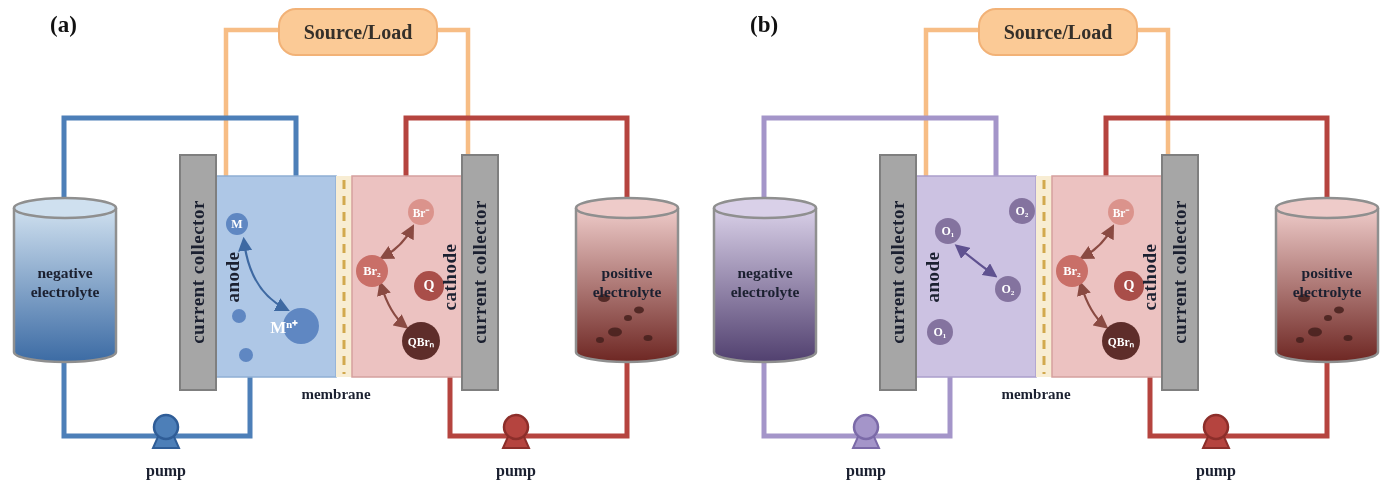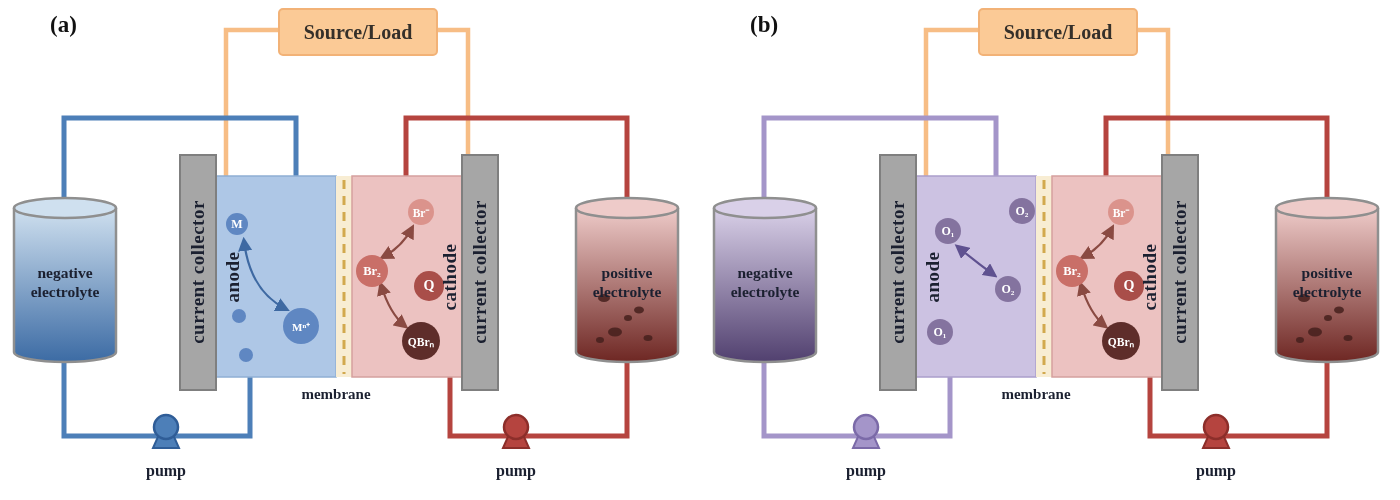--- a/index.html
+++ b/index.html
@@ -6,21 +6,21 @@
   body{width:1400px;height:500px;background:#ffffff;position:relative;overflow:hidden;
        font-family:"Liberation Serif",serif;}
   .panel{position:absolute;top:0;width:700px;height:500px}
   #panel-a{left:0}
   #panel-b{left:700px}
   .art{position:absolute;left:0;top:0;width:700px;height:500px}
   .ov{position:absolute;transform:translate(-50%,-50%);text-align:center;font-weight:700;
       color:#1b2030;line-height:1.22;white-space:pre-line}
   .rot{transform:translate(-50%,-50%) rotate(-90deg);white-space:nowrap;letter-spacing:.5px}
   .plabel{position:absolute;left:50px;top:12px;font-size:23px;font-weight:700;color:#111}
-  .srcload{position:absolute;left:278px;top:8px;width:156px;height:44px;border-radius:5px;
+  .srcload{position:absolute;left:278px;top:8px;width:156px;height:44px;border-radius:18px;
       background:var(--srcload-bg);border:2.5px solid var(--srcload-edge);
       display:flex;align-items:center;justify-content:center;font-size:20px;font-weight:700;color:#35302a}
   .sp{position:absolute;transform:translate(-50%,-50%);color:#fff;font-weight:700;
       font-family:Liberation Serif, serif;white-space:nowrap}
   .arr{fill:none;stroke-width:2.2px}
 </style>
 </head>
 <body>
 
 <section class="panel" id="panel-a" style="--srcload-bg: #fbca96; --srcload-edge: #f2b277; --wire: #f7bd85; --pipe-l: #4d7fb8; --pipe-l-d: #2f5d97; --pipe-r: #b5443f; --pipe-r-d: #8c2e2a; --cell-l: #aec7e6; --cell-l-edge: #8fafd4; --cell-r: #ecc2c1; --cell-r-edge: #d5a09e; --collector: #a6a6a6; --collector-edge: #7f7f7f; --memb-band: #f8edd3; --memb-line: #d2a94e; --tank-l-top: #cfe0ef; --tank-l-bot: #3c6ba4; --tank-r-top: #eecbc9; --tank-r-bot: #6e2723; --tank-edge: #8f8f8f; --blob: #46201d; --sp-l: #5f87c2; --arrow-l: #3e69a2; --sp-brm: #db938c; --sp-br2: #c96f68; --sp-q: #a94e49; --sp-qbrn: #5e2d2a; --arrow-r: #8a4a42;">
@@ -114,21 +114,21 @@
   <div class="ov rot" style="left:198px;top:272px;font-size:19px">current collector</div>
   <div class="ov rot" style="left:233px;top:277px;font-size:19px">anode</div>
   <div class="ov rot" style="left:450px;top:277px;font-size:19px">cathode</div>
   <div class="ov rot" style="left:480px;top:272px;font-size:19px">current collector</div>
 
   <div class="ov" style="left:336px;top:394px;font-size:15px">membrane</div>
   <div class="ov" style="left:166px;top:471px;font-size:16px">pump</div>
   <div class="ov" style="left:516px;top:471px;font-size:16px">pump</div>
 
   <div class="sp" style="left:237px;top:224px;font-size:12px">M</div>
-  <div class="sp" style="left:301px;top:326px;font-size:11px">Mⁿ⁺</div>
+  <div class="sp" style="left:284px;top:326px;font-size:17px">Mⁿ⁺</div>
   <div class="sp" style="left:421px;top:212px;font-size:11.5px">Br⁻</div>
   <div class="sp" style="left:372px;top:271px;font-size:12.5px">Br₂</div>
   <div class="sp" style="left:429px;top:286px;font-size:14px">Q</div>
   <div class="sp" style="left:421px;top:341px;font-size:11.5px">QBrₙ</div>
 </section>
 
 <section class="panel" id="panel-b" style="--srcload-bg: #fbca96; --srcload-edge: #f2b277; --wire: #f7bd85; --pipe-l: #a495c9; --pipe-l-d: #7b6aa8; --pipe-r: #b5443f; --pipe-r-d: #8c2e2a; --cell-l: #ccc2e2; --cell-l-edge: #ab9ecb; --cell-r: #ecc2c1; --cell-r-edge: #d5a09e; --collector: #a6a6a6; --collector-edge: #7f7f7f; --memb-band: #f8edd3; --memb-line: #d2a94e; --tank-l-top: #d9d0e8; --tank-l-bot: #51406f; --tank-r-top: #eecbc9; --tank-r-bot: #6e2723; --tank-edge: #8f8f8f; --blob: #46201d; --sp-l: #84739f; --arrow-l: #5f5190; --sp-brm: #db938c; --sp-br2: #c96f68; --sp-q: #a94e49; --sp-qbrn: #5e2d2a; --arrow-r: #8a4a42;">
   <svg class="art" viewBox="0 0 700 500">
     <defs>
       <linearGradient id="b-tl" x1="0" y1="0" x2="0" y2="1">

